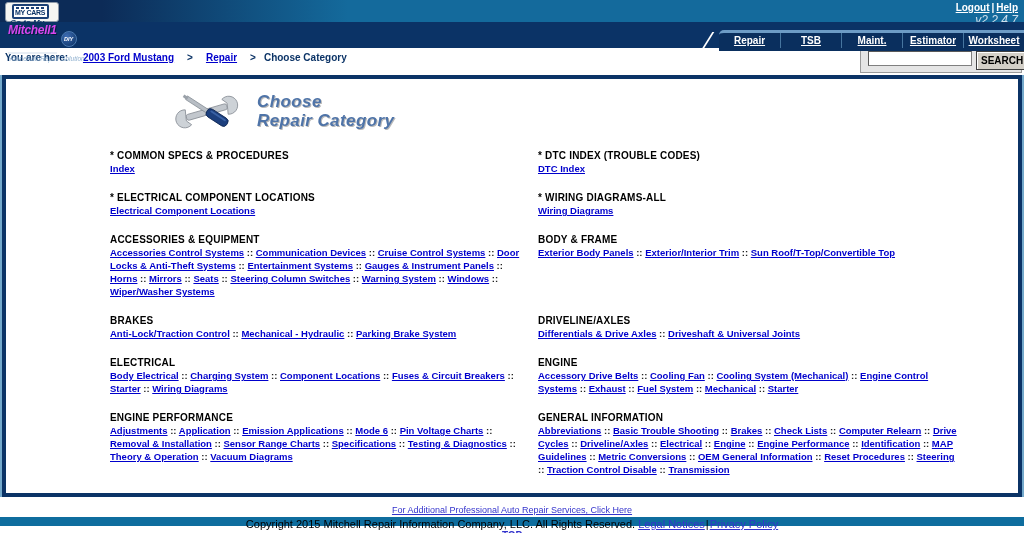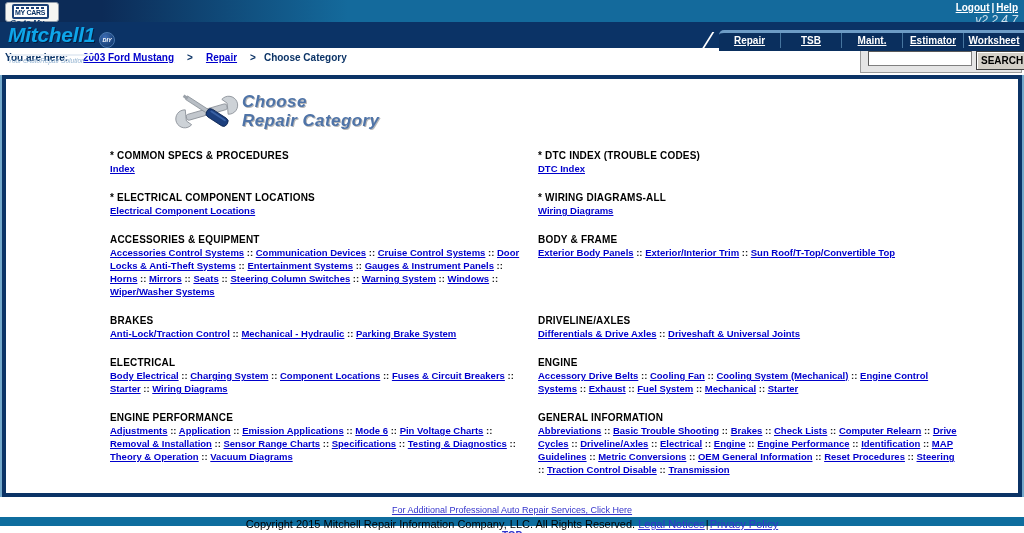--- a/index.html
+++ b/index.html
@@ -16,42 +16,42 @@
   .topbar-right { position: absolute; right: 6px; top: 2px; text-align: right; }
   .top-links { font-size: 10px; font-weight: bold; }
   .top-links a { color: #ffffff; text-decoration: underline; cursor: pointer; }
   .tl-sep { color: #ffffff; margin: 0 2px; }
   .version { font-size: 12px; font-style: italic; color: #cfe0ee; margin-top: 0; }
 
   
   .brandbar { height: 26px; background: #0b3366; position: relative; z-index: 4; }
   .logo { position: absolute; left: 8px; top: 1px; }
   .logo-row { display: flex; align-items: center; }
-  .logo-text { font-size: 21px; font-weight: bold; font-style: italic; color: #0ea5e9; text-shadow: 1px 1px 0 #061d3d; letter-spacing: -0.3px; border-bottom: 2px solid #e8eef5; padding-bottom: 7px; }
+  .logo-text { font-size: 12px; font-weight: bold; font-style: italic; color: #d946ef; text-shadow: 1px 1px 0 #061d3d; letter-spacing: -0.3px; border-bottom: 2px solid #e8eef5; padding-bottom: 15px; }
   .diy-badge { width: 16px; height: 16px; border-radius: 50%; background: radial-gradient(circle at 35% 30%, #3d6db5, #0a2f5e); border: 1px solid #4a79b0; color: #fff; font-size: 5.5px; font-weight: bold; font-style: italic; display: inline-flex; align-items: center; justify-content: center; margin-left: 4px; }
   .tagline { font-size: 6.5px; color: #8fb0cf; font-style: italic; margin-top: 1px; }
   .tabwrap { position: absolute; right: 0; top: 8px; display: flex; align-items: flex-start; z-index: 5; }
   .slash { width: 2px; height: 17px; background: #ffffff; transform: skewX(-32deg); margin-right: 10px; margin-top: 2px; }
   .tabs { display: flex; border-top: 3px solid #6d9cc6; border-bottom: 3px solid #0a2f5e; border-radius: 5px 0 0 0; background: #0a2f5e; }
   .tab { width: 61px; text-align: center; font-size: 10px; font-weight: bold; color: #ffffff; text-decoration: underline; line-height: 15px; border-left: 1px solid #46759f; cursor: pointer; }
   .tab:first-child { border-left: none; }
 
   
   .crumb-row { height: 27px; background: #ffffff; position: relative; }
   .breadcrumb { position: absolute; left: 5px; top: 4px; font-size: 10px; font-weight: bold; color: #0b3366; }
   .breadcrumb a { color: #0000cc; text-decoration: underline; cursor: pointer; margin: 0 12px; }
   .crumb-sep { color: #0b3366; margin: 0 1px; }
   .crumb-current { color: #0b3366; margin-left: 7px; }
   .search-panel { position: absolute; right: 2px; top: 2px; width: 162px; height: 23px; border: 1px solid #9a9a9a; background: #e5e5e5; display: flex; align-items: flex-start; padding: 0 2px 12px 7px; }
   .search-input { width: 104px; height: 15px; border: 1px solid #7f7f7f; border-top-color: #5a5a5a; border-left-color: #5a5a5a; font-size: 10px; padding: 0 2px; background: #fff; }
   .search-btn { margin-left: 4px; height: 19px; padding: 0 4px; background: #d4d0c8; border: 1px solid #404040; box-shadow: inset 1px 1px 0 #fff; font-size: 10px; font-weight: bold; color: #000; font-family: "Liberation Sans", sans-serif; cursor: pointer; }
 
   
   .main { height: 422px; margin: 0 2px; background: #ffffff; border: 4px solid #0b3366; box-shadow: -2px 0 0 #74a9cb, 2px 0 0 #74a9cb; overflow: hidden; }
-  .page-header { display: flex; align-items: center; margin: 9px 0 0 168px; gap: 2px; }
+  .page-header { display: flex; align-items: center; margin: 9px 0 0 168px; gap: 17px; }
   .tools-icon { width: 66px; height: 46px; display: inline-block; }
   .page-title { font-size: 17px; font-weight: bold; font-style: italic; color: #4f74a8; line-height: 19px; letter-spacing: 0.4px; text-shadow: 1px 1px 0 #b8b8b8; }
 
   .cats { display: grid; grid-template-columns: 412px 424px; column-gap: 26px; row-gap: 13px; padding: 15px 0 0 104px; gap: 16px; }
   .cat-h { font-size: 10px; font-weight: bold; color: #000000; letter-spacing: 0.2px; line-height: 13px; }
   .cat-links { font-size: 9.5px; font-weight: bold; line-height: 13px; }
   .cat-links a { color: #0000cc; text-decoration: underline; cursor: pointer; }
   .sep { color: #222222; }
 
   

